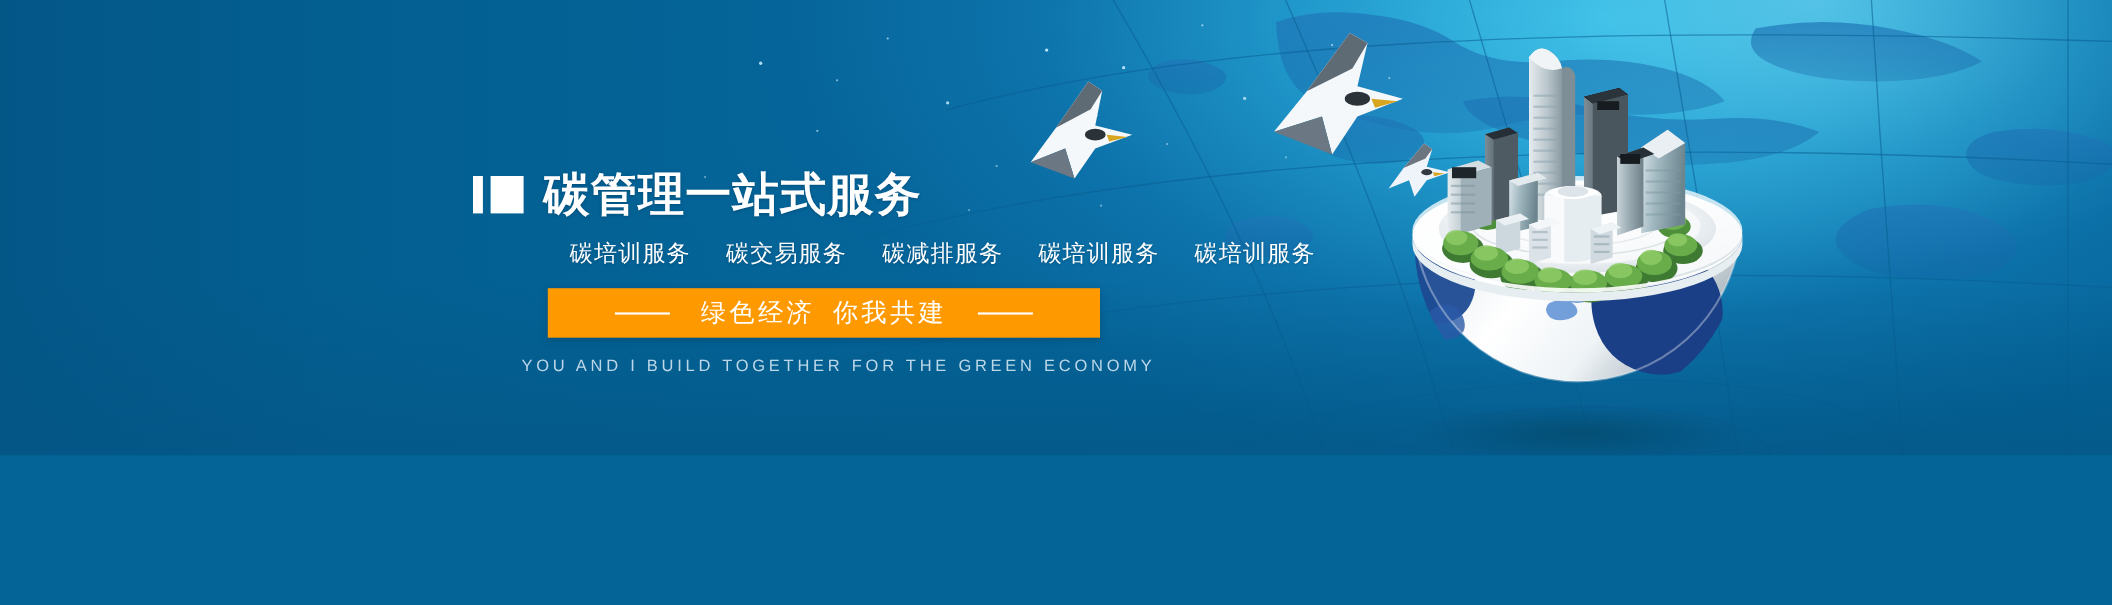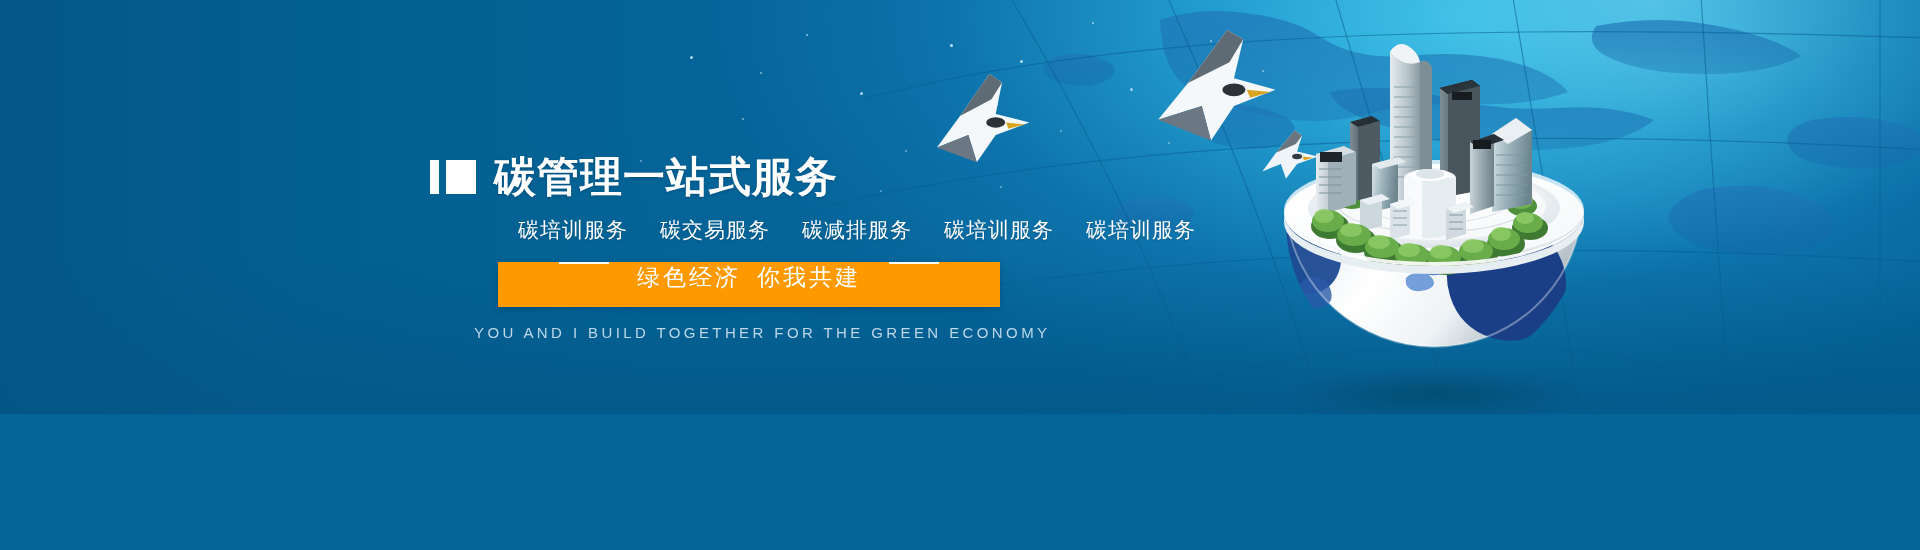--- a/index.html
+++ b/index.html
@@ -92,20 +92,21 @@
   .services .svc{ margin-right:12px;margin-left:20px; }
   .services .svc:last-child{ margin-right:0; }
 
   .ribbon{
     margin-top:18px;
     margin-left:68px;
     width:502px;
     height:45px;
     background:#ff9900;
     display:flex;
+    align-items:center;
     justify-content:center;
     gap:28px;
     box-shadow:0 2px 6px rgba(0,30,60,0.25);
   }
   .ribbon .dash{
     width:50px;height:2px;background:#ffffff;display:inline-block;
   }
   .ribbon .ribbon-text{
     font-size:23px;
     color:#ffffff;

